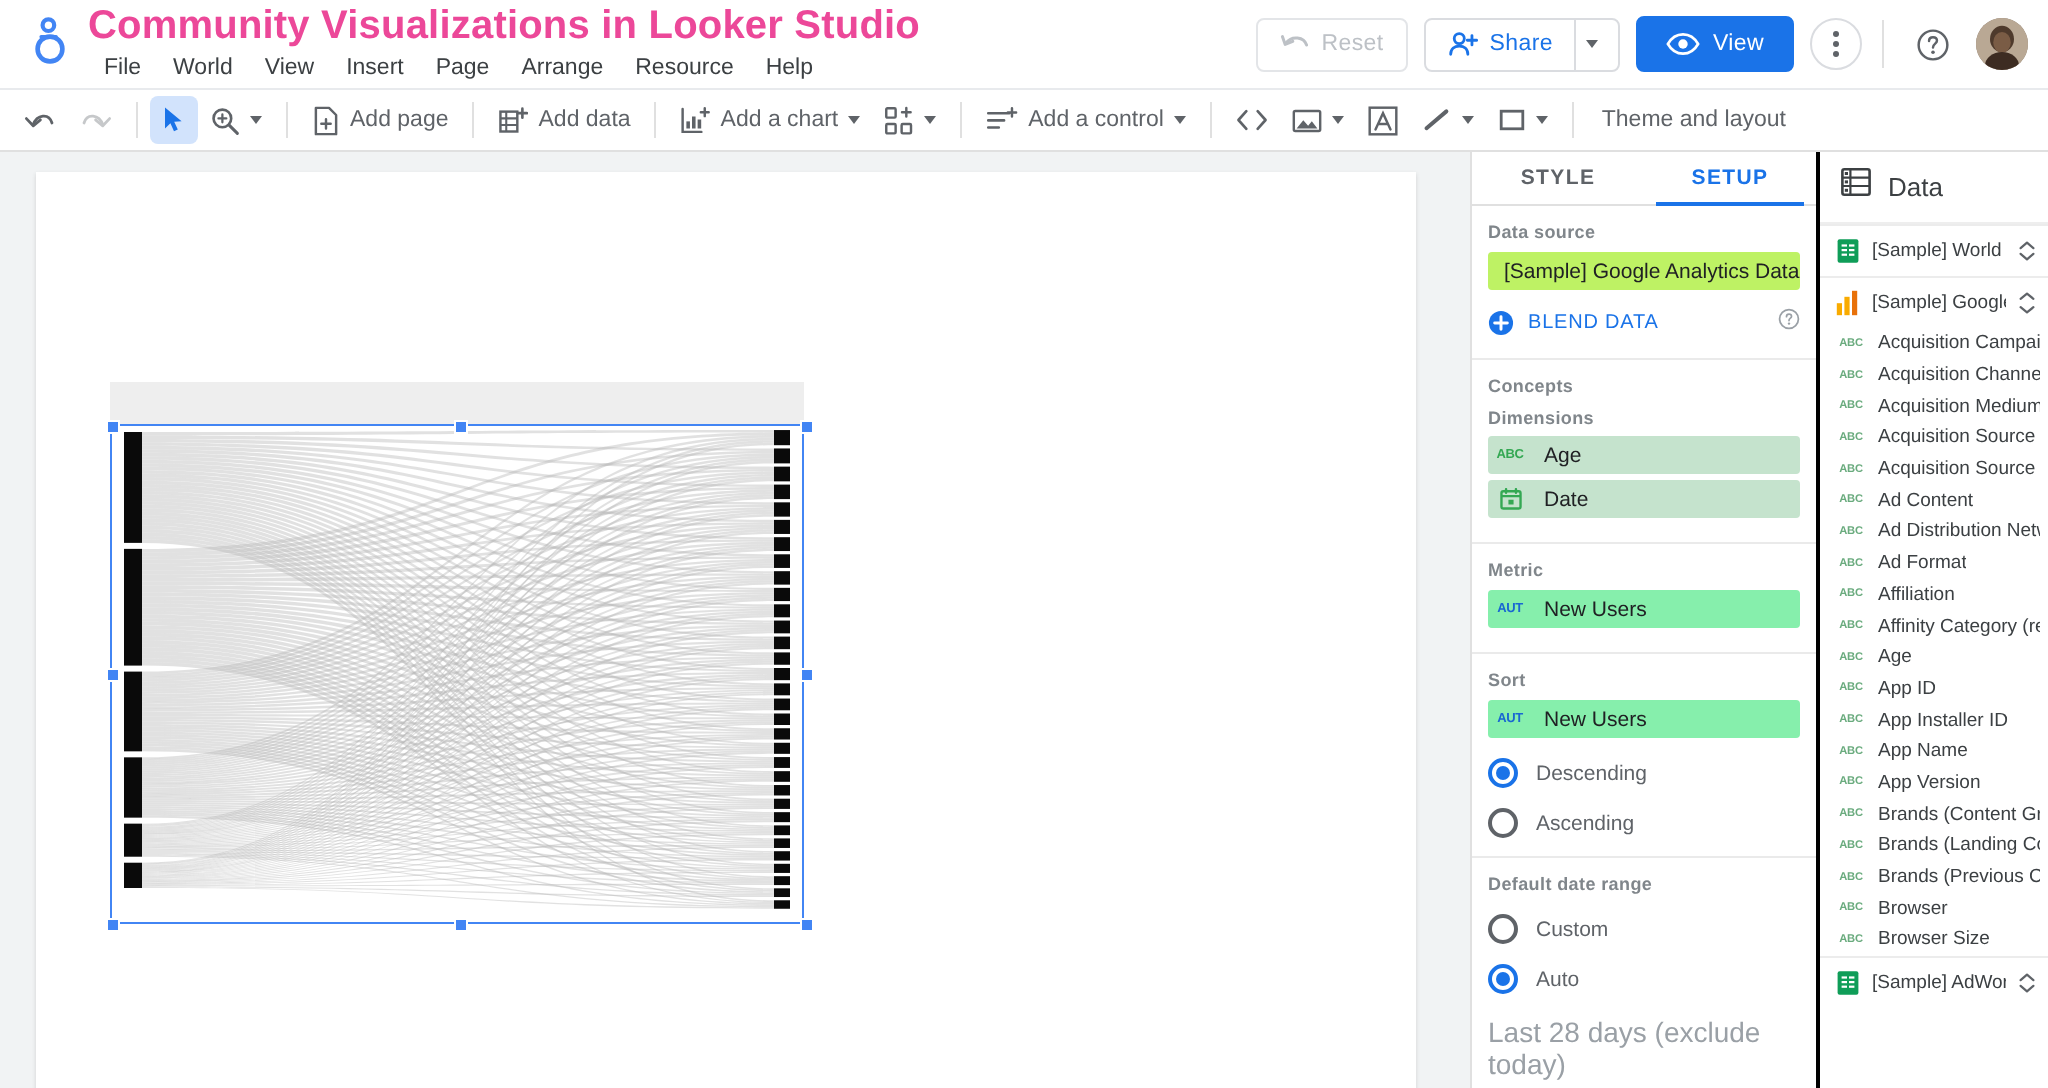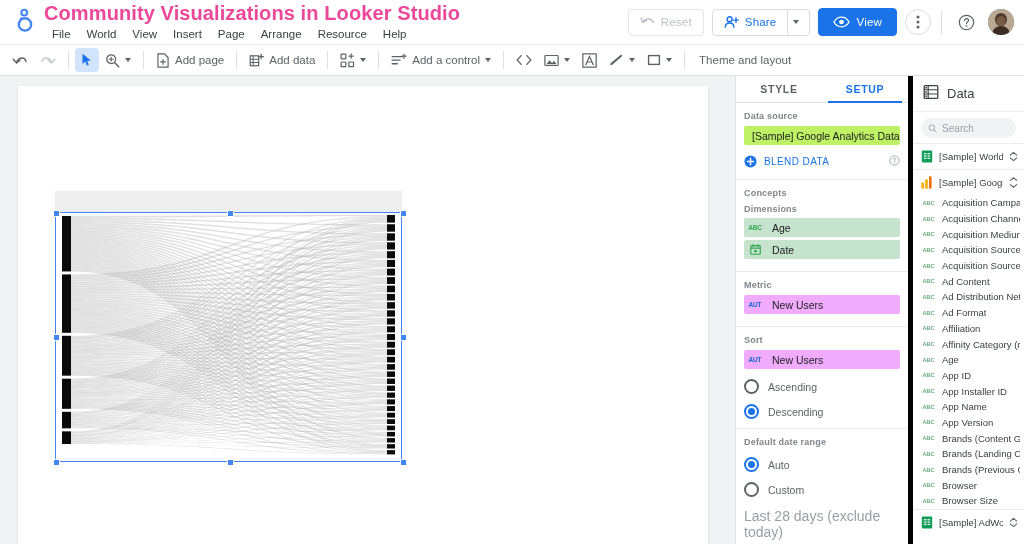--- a/index.html
+++ b/index.html
@@ -143,21 +143,21 @@
   }
   .blend-row { display: flex; align-items: center; margin-top: 7px; cursor: pointer; }
   .blend-lbl { font-size: 10px; color: #1a73e8; font-weight: 500; letter-spacing: .4px; margin-left: 7px; }
   .blend-help { margin-left: auto; }
 
   .field-chip {
     height: 19px; border-radius: 2px; display: flex; align-items: center;
     margin-bottom: 3px; overflow: hidden; cursor: pointer;
   }
   .field-chip.dim { background: #c5e3cd; }
-  .field-chip.met { background: #f0abfc; }
+  .field-chip.met { background: #86efac; }
   .chip-ico {
     width: 22px; height: 19px; display: flex; align-items: center; justify-content: center; flex: none;
   }
   .chip-ico .abc {
     font-size: 6.5px; font-weight: 700; color: #34a853; letter-spacing: -0.2px;
     font-family: "Liberation Sans", sans-serif;
   }
   .field-chip.met .chip-ico .abc { color: #1967d2; }
   .chip-name { font-size: 10.5px; color: #202124; padding-left: 6px; white-space: nowrap; overflow: hidden; }
 
@@ -167,21 +167,21 @@
     display: flex; align-items: center; justify-content: center; flex: none; background: #fff;
   }
   .radio.on { border-color: #1a73e8; }
   .radio.on::after { content: ""; width: 7px; height: 7px; border-radius: 50%; background: #1a73e8; }
   .radio-lbl { font-size: 10.5px; color: #5f6368; margin-left: 9px; }
   .note { font-size: 14px; color: #9aa0a6; margin-top: 11px; }
 
   
   .datapanel {
     width: 116px; min-width: 116px; background: #fff;
-    border-left: 5px solid #000000; display: flex; flex-direction: column; overflow: hidden;
+    border-left: 2px solid #000000; display: flex; flex-direction: column; overflow: hidden;
   }
   .dp-head { height: 36px; display: flex; align-items: center; padding: 0 10px; gap: 8px; border-bottom: 1px solid #eee; }
   .dp-title { font-size: 13px; color: #3c4043; font-weight: 500; }
   .dp-search-wrap { padding: 6px 8px 5px 8px; }
   .dp-search {
     height: 20px; background: #f1f3f4; border-radius: 10px; display: flex; align-items: center;
     padding: 0 7px; gap: 5px; cursor: text;
   }
   .dp-search input {
     border: none; outline: none; background: transparent; font-size: 10px; color: #5f6368;
@@ -324,20 +324,31 @@
     <div class="tb-sep"></div>
     <div class="tb-item">
       <svg width="15" height="15" viewBox="0 0 16 16">
         <rect x="1.3" y="3" width="9" height="10.6" fill="none" stroke="#5f6368" stroke-width="1.3"></rect>
         <path d="M1.3 6.6 L10.3 6.6 M1.3 10.1 L10.3 10.1 M4.4 3 L4.4 13.6" stroke="#5f6368" stroke-width="1.1"></path>
         <path d="M13 1.4 L13 6.2 M10.6 3.8 L15.4 3.8" stroke="#5f6368" stroke-width="1.4" stroke-linecap="round"></path>
       </svg>
       <span class="tb-label">Add data</span>
     </div>
     <div class="tb-sep"></div>
+    <div class="tb-item">
+      <svg width="15" height="15" viewBox="0 0 16 16">
+        <path d="M1.4 1.6 L1.4 13.8 L11.4 13.8" fill="none" stroke="#5f6368" stroke-width="1.3" stroke-linecap="round"></path>
+        <rect x="3.4" y="8.2" width="1.9" height="3.8" fill="#5f6368"></rect>
+        <rect x="6.4" y="5.6" width="1.9" height="6.4" fill="#5f6368"></rect>
+        <rect x="9.4" y="7.2" width="1.9" height="4.8" fill="#5f6368"></rect>
+        <path d="M13.2 1.2 L13.2 5.4 M11.1 3.3 L15.3 3.3" stroke="#5f6368" stroke-width="1.3" stroke-linecap="round"></path>
+      </svg>
+      <span class="tb-label">Add a chart</span>
+      <span class="caret"></span>
+    </div>
     <div class="tb-item">
       <svg width="15" height="15" viewBox="0 0 16 16">
         <rect x="1.2" y="1.2" width="5" height="5" rx="0.6" fill="none" stroke="#5f6368" stroke-width="1.3"></rect>
         <rect x="1.2" y="9.6" width="5" height="5" rx="0.6" fill="none" stroke="#5f6368" stroke-width="1.3"></rect>
         <rect x="9.4" y="9.6" width="5" height="5" rx="0.6" fill="none" stroke="#5f6368" stroke-width="1.3"></rect>
         <path d="M11.9 1 L11.9 5.6 M9.6 3.3 L14.2 3.3" stroke="#5f6368" stroke-width="1.3" stroke-linecap="round"></path>
       </svg>
       <span class="caret"></span>
     </div>
     <div class="tb-sep"></div>
@@ -706,38 +717,38 @@
 
         <div class="sect">
           <div class="sect-label">Sort</div>
           <div class="field-chip met">
             <span class="chip-ico">
               <span class="abc">AUT</span>
             </span>
             <span class="chip-name">New Users</span>
           </div>
           <div class="radio-row">
+            <span class="radio on"></span>
+            <span class="radio-lbl">Descending</span>
+          </div>
+          <div class="radio-row">
             <span class="radio"></span>
             <span class="radio-lbl">Ascending</span>
-          </div>
-          <div class="radio-row">
-            <span class="radio on"></span>
-            <span class="radio-lbl">Descending</span>
           </div>
         </div>
 
         <div class="sect" style="border-bottom:none">
           <div class="sect-label">Default date range</div>
           <div class="radio-row">
+            <span class="radio"></span>
+            <span class="radio-lbl">Custom</span>
+          </div>
+          <div class="radio-row">
             <span class="radio on"></span>
             <span class="radio-lbl">Auto</span>
-          </div>
-          <div class="radio-row">
-            <span class="radio"></span>
-            <span class="radio-lbl">Custom</span>
           </div>
           <div class="note">Last 28 days (exclude today)</div>
         </div>
 
       </div>
     </div>
 
     <div class="datapanel">
       <div class="dp-head">
         <span>
@@ -745,29 +756,20 @@
             <rect x="1.2" y="1.6" width="13.6" height="12.8" rx="1" fill="none" stroke="#3c4043" stroke-width="1.3"></rect>
             <path d="M5.2 1.6 L5.2 14.4 M1.2 5.8 L14.8 5.8 M1.2 10 L14.8 10" stroke="#3c4043" stroke-width="1.1"></path>
             <rect x="2.4" y="3" width="1.6" height="1.5" fill="#3c4043"></rect>
             <rect x="2.4" y="7.2" width="1.6" height="1.5" fill="#3c4043"></rect>
             <rect x="2.4" y="11.4" width="1.6" height="1.5" fill="#3c4043"></rect>
           </svg>
         </span>
         <span class="dp-title">Data</span>
       </div>
 
-      <div class="dp-search-wrap">
-        <div class="dp-search">
-          <svg width="11" height="11" viewBox="0 0 12 12">
-            <circle cx="5" cy="5" r="3.6" fill="none" stroke="#9aa0a6" stroke-width="1.2"></circle>
-            <path d="M7.7 7.7 L11 11" stroke="#9aa0a6" stroke-width="1.3" stroke-linecap="round"></path>
-          </svg>
-          <input placeholder="Search" style="">
-        </div>
-      </div>
 
       <div class="dp-list" id="dp-list">
           <div class="src-row">
             <svg width="12" height="13" viewBox="0 0 12 13">
               <rect x="0.8" y="0.6" width="10.4" height="11.8" rx="1" fill="#0f9d58"></rect>
               <rect x="2.8" y="3.2" width="6.4" height="1.1" fill="#fff"></rect>
               <rect x="2.8" y="5.5" width="6.4" height="1.1" fill="#fff"></rect>
               <rect x="2.8" y="7.8" width="6.4" height="1.1" fill="#fff"></rect>
               <rect x="5.5" y="2.6" width="1" height="7" fill="#0f9d58"></rect>
             </svg>

